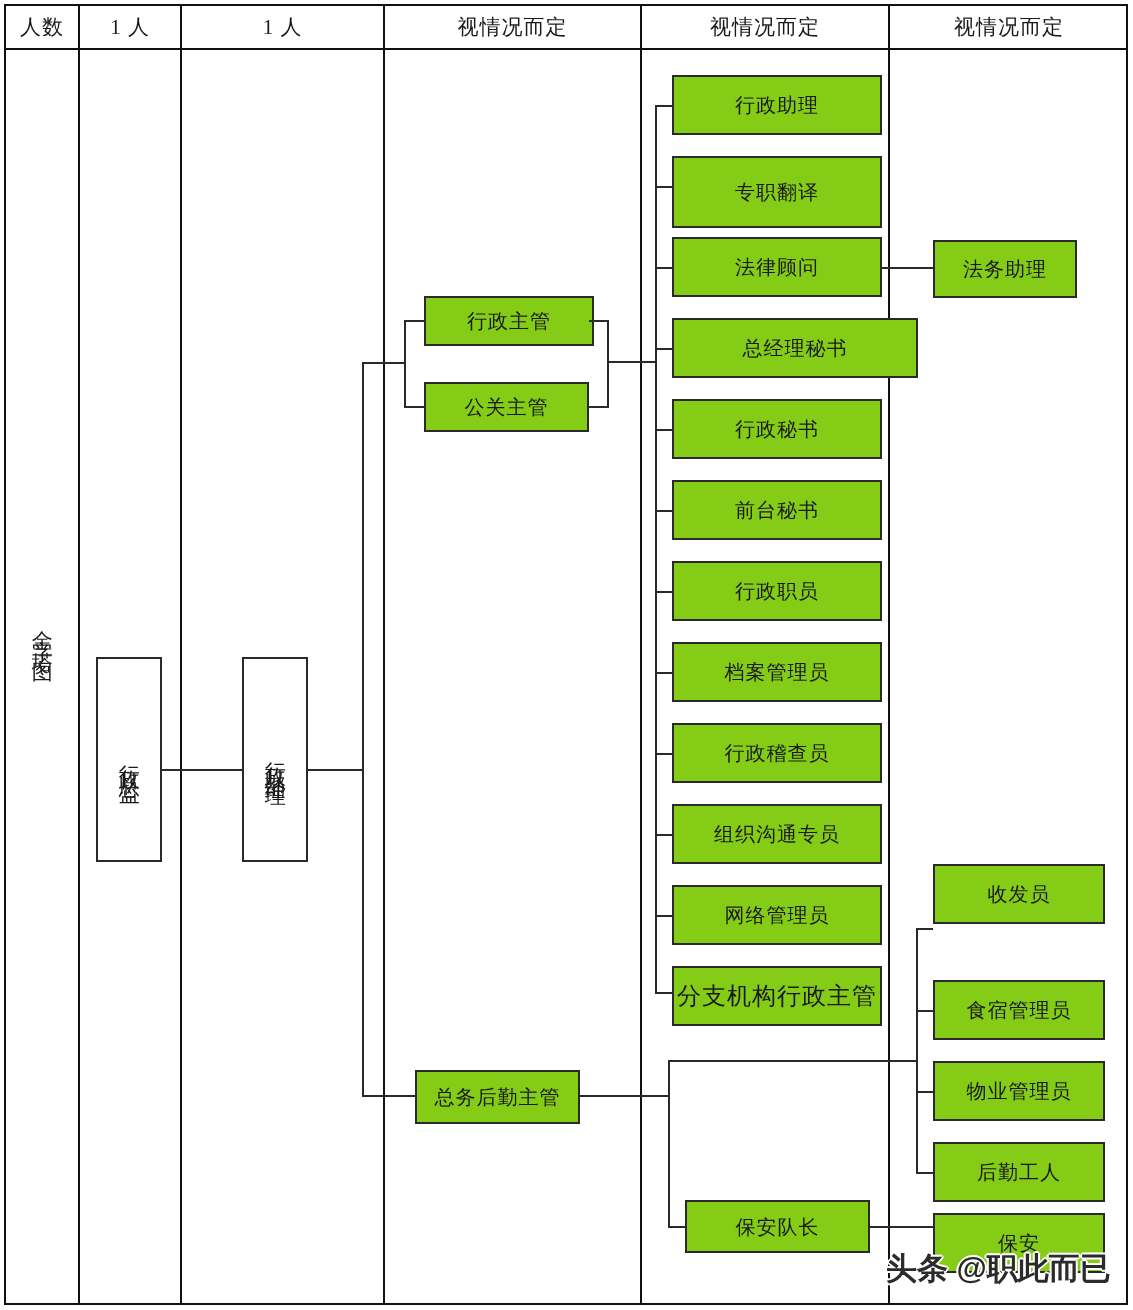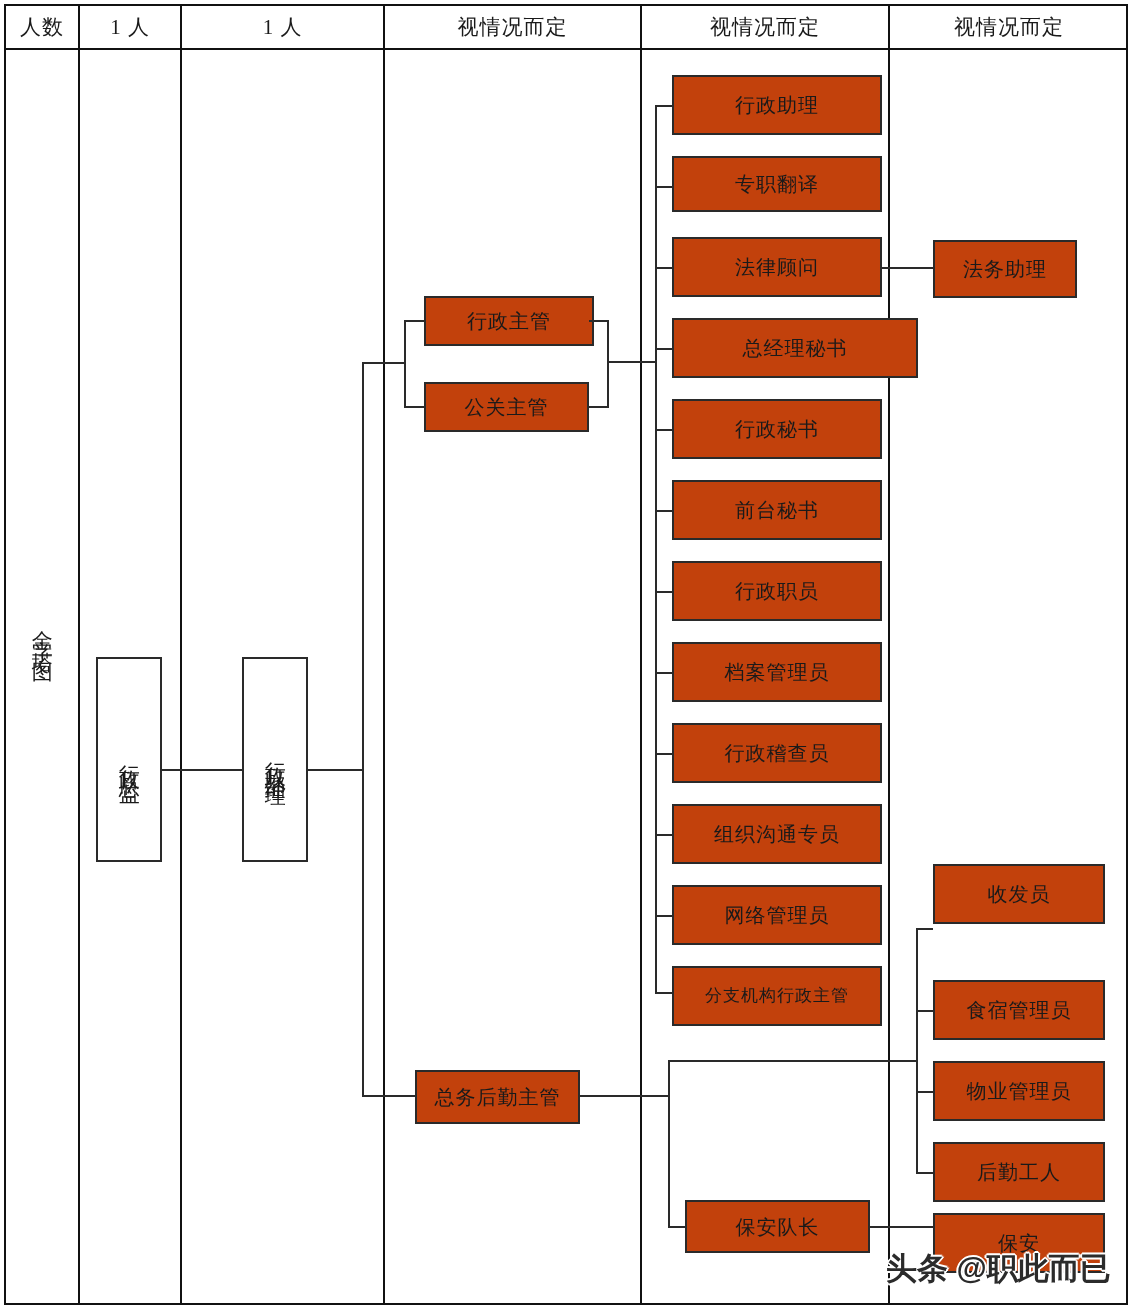--- a/index.html
+++ b/index.html
@@ -8,24 +8,24 @@
 
   
   .frame{position:absolute;left:4px;top:4px;width:1124px;height:1301px;border:2px solid #111;box-sizing:border-box;}
   .vline{position:absolute;top:4px;width:2px;height:1301px;background:#111;}
   .hline-head{position:absolute;left:4px;top:48px;width:1124px;height:2px;background:#111;}
 
   .hdr{position:absolute;top:6px;height:42px;display:flex;align-items:center;justify-content:center;
        font-size:21px;letter-spacing:1px;white-space:nowrap;}
 
   
-  .box{position:absolute;border:2px solid #2a2a2a;background:#c2410c;box-sizing:border-box;
+  .box{position:absolute;border:2px solid #2a2a2a;background:#84cc16;box-sizing:border-box;
        display:flex;align-items:center;justify-content:center;text-align:center;
        font-size:20px;letter-spacing:1px;line-height:1.2;}
-  .box.small{font-size:17px;}
+  .box.small{font-size:24px;}
   .vbox{position:absolute;border:2px solid #2a2a2a;background:#fff;box-sizing:border-box;
         display:flex;align-items:center;justify-content:center;}
   .vtext{writing-mode:vertical-rl;text-orientation:upright;font-size:21px;letter-spacing:6px;line-height:1.25;}
   .vlabel{position:absolute;display:flex;align-items:center;justify-content:center;}
   .vlabel .vtext{letter-spacing:11px;}
 
   
   .h{position:absolute;height:2px;background:#2a2a2a;}
   .v{position:absolute;width:2px;background:#2a2a2a;}
 
@@ -85,21 +85,21 @@
   <div class="h" style="left:404px;top:406px;width:20px;"></div>
 
   <div class="h" style="left:589px;top:320px;width:20px;"></div>
   <div class="h" style="left:589px;top:406px;width:20px;"></div>
   <div class="v" style="left:607px;top:320px;height:88px;"></div>
   <div class="h" style="left:607px;top:361px;width:48px;"></div>
 
   <div class="v" style="left:655px;top:105px;height:887px;"></div>
 
   <div class="box" style="left:672px;top:75px;width:210px;height:60px;">行政助理</div>
-  <div class="box" style="left:672px;top:156px;width:210px;height:56px;">专职翻译</div>
+  <div class="box" style="left:672px;top:156px;width:210px;height:72px;">专职翻译</div>
   <div class="box" style="left:672px;top:237px;width:210px;height:60px;">法律顾问</div>
   <div class="box" style="left:672px;top:318px;width:246px;height:60px;">总经理秘书</div>
   <div class="box" style="left:672px;top:399px;width:210px;height:60px;">行政秘书</div>
   <div class="box" style="left:672px;top:480px;width:210px;height:60px;">前台秘书</div>
   <div class="box" style="left:672px;top:561px;width:210px;height:60px;">行政职员</div>
   <div class="box" style="left:672px;top:642px;width:210px;height:60px;">档案管理员</div>
   <div class="box" style="left:672px;top:723px;width:210px;height:60px;">行政稽查员</div>
   <div class="box" style="left:672px;top:804px;width:210px;height:60px;">组织沟通专员</div>
   <div class="box" style="left:672px;top:885px;width:210px;height:60px;">网络管理员</div>
   <div class="box small" style="left:672px;top:966px;width:210px;height:60px;">分支机构行政主管</div>

